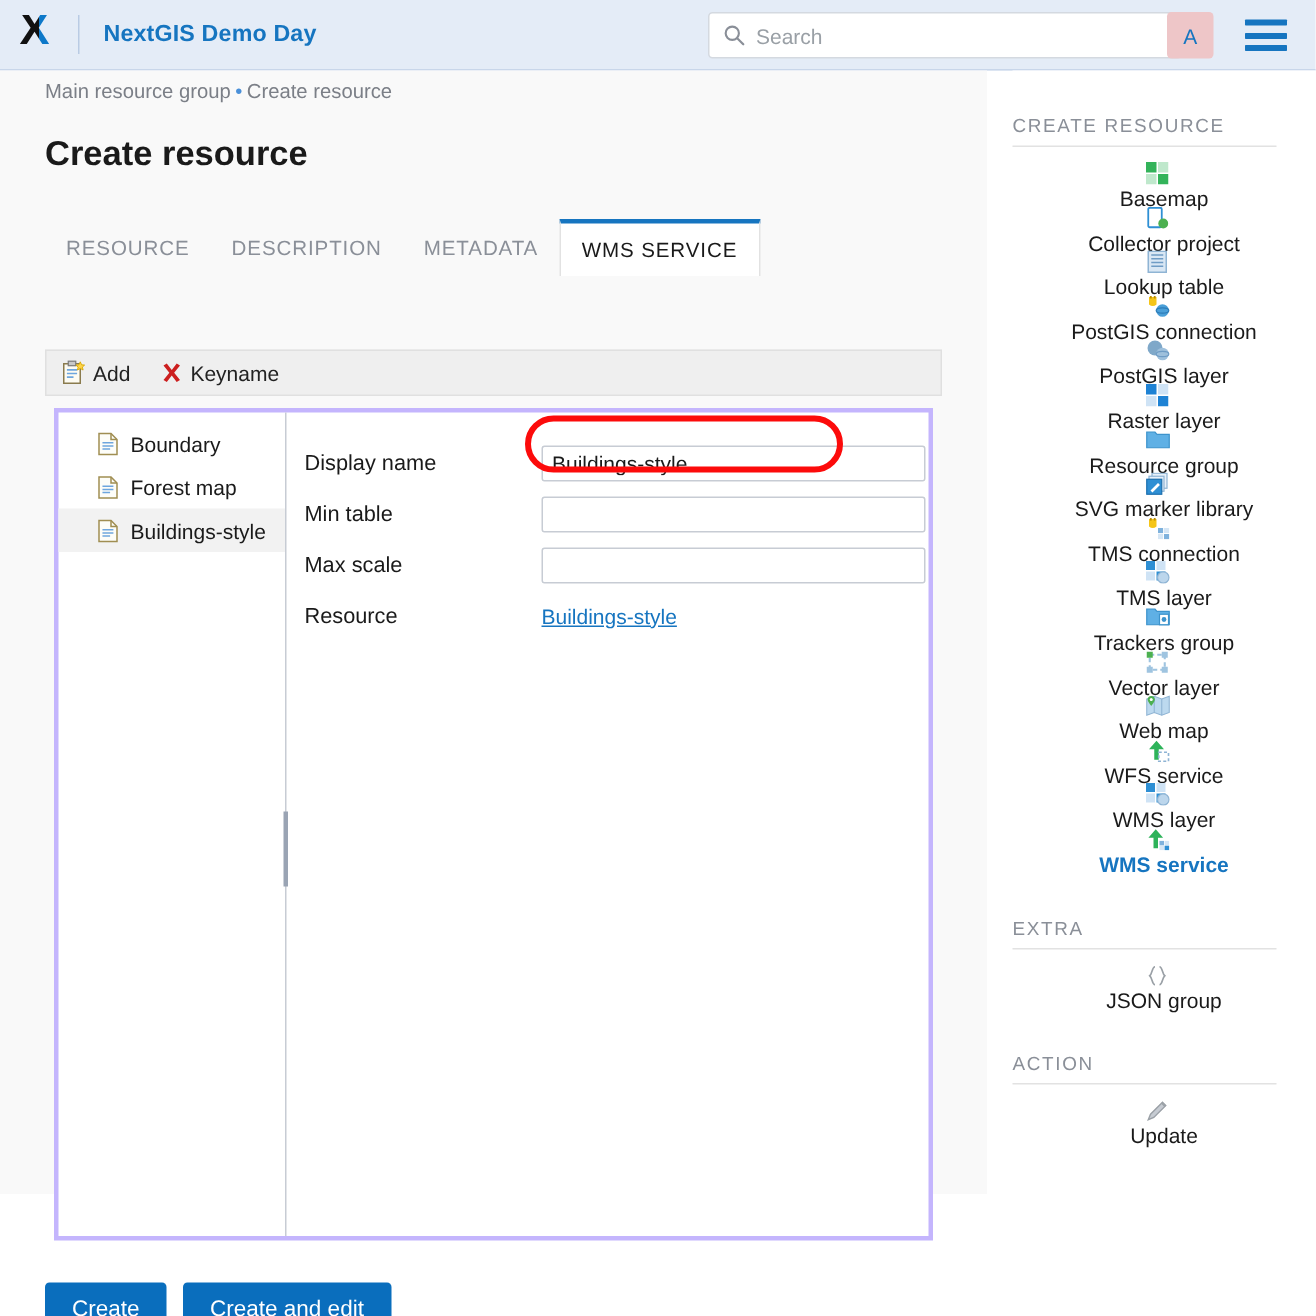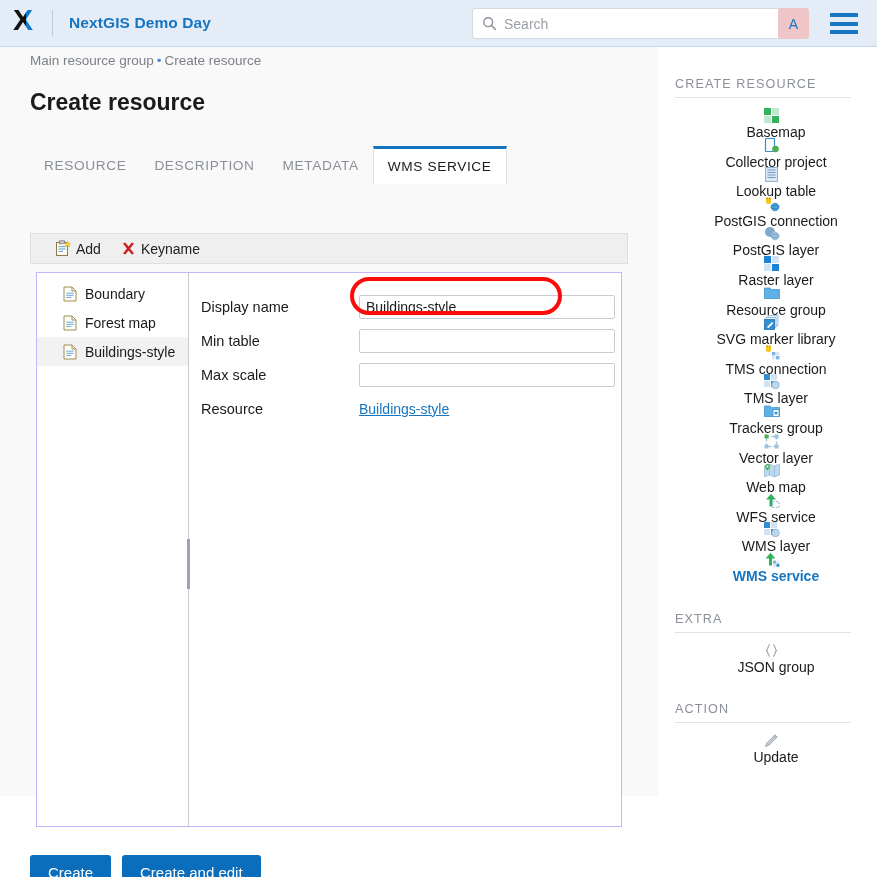--- a/index.html
+++ b/index.html
@@ -104,31 +104,31 @@
     border-right:1px solid #e2e2e2;
     height:38px; margin-bottom:-1px;
     padding-top:8px;
   }
 
   
   #toolbar {
     position:absolute; left:30px; top:186px;
     width:598px; height:31px;
     background:#efefef; border:1px solid #e0e0e0;
-    display:flex; align-items:center; padding-left:24px;
+    display:flex; align-items:center; padding-left:10px;
   }
   .tb-btn { display:flex; align-items:center; font-size:14px; color:#222; margin-right:20px; cursor:pointer; }
   .tb-btn svg { margin-right:5px; }
 
   
   #panel {
     position:absolute; left:36px; top:225px;
     width:586px; height:555px;
     background:#ffffff;
-    border:1px solid #c4b5fd;
+    border:3px solid #c4b5fd;
     display:flex;
   }
   #item-list {
     width:152px; border-right:1px solid #c7ccd4;
     position:relative; padding-top:6px;
   }
   .list-item {
     display:flex; align-items:center;
     height:29px; padding-left:26px;
     font-size:14px; color:#1a1a1a; cursor:pointer;

